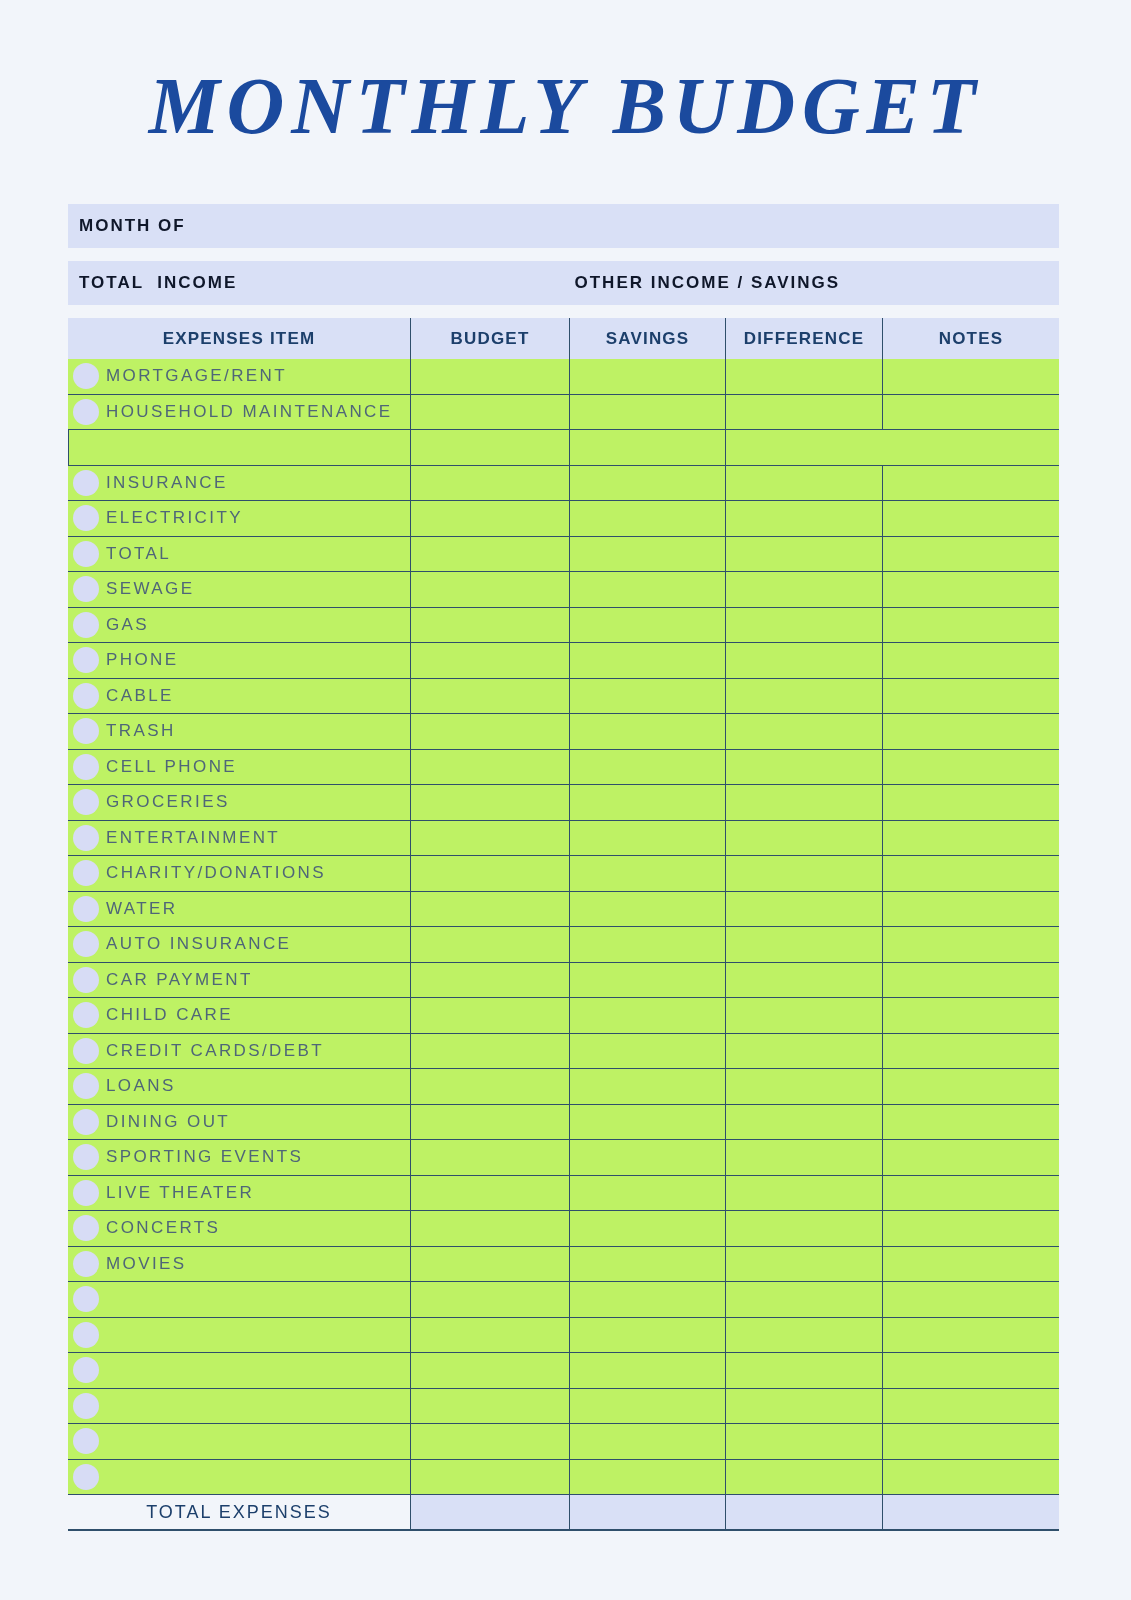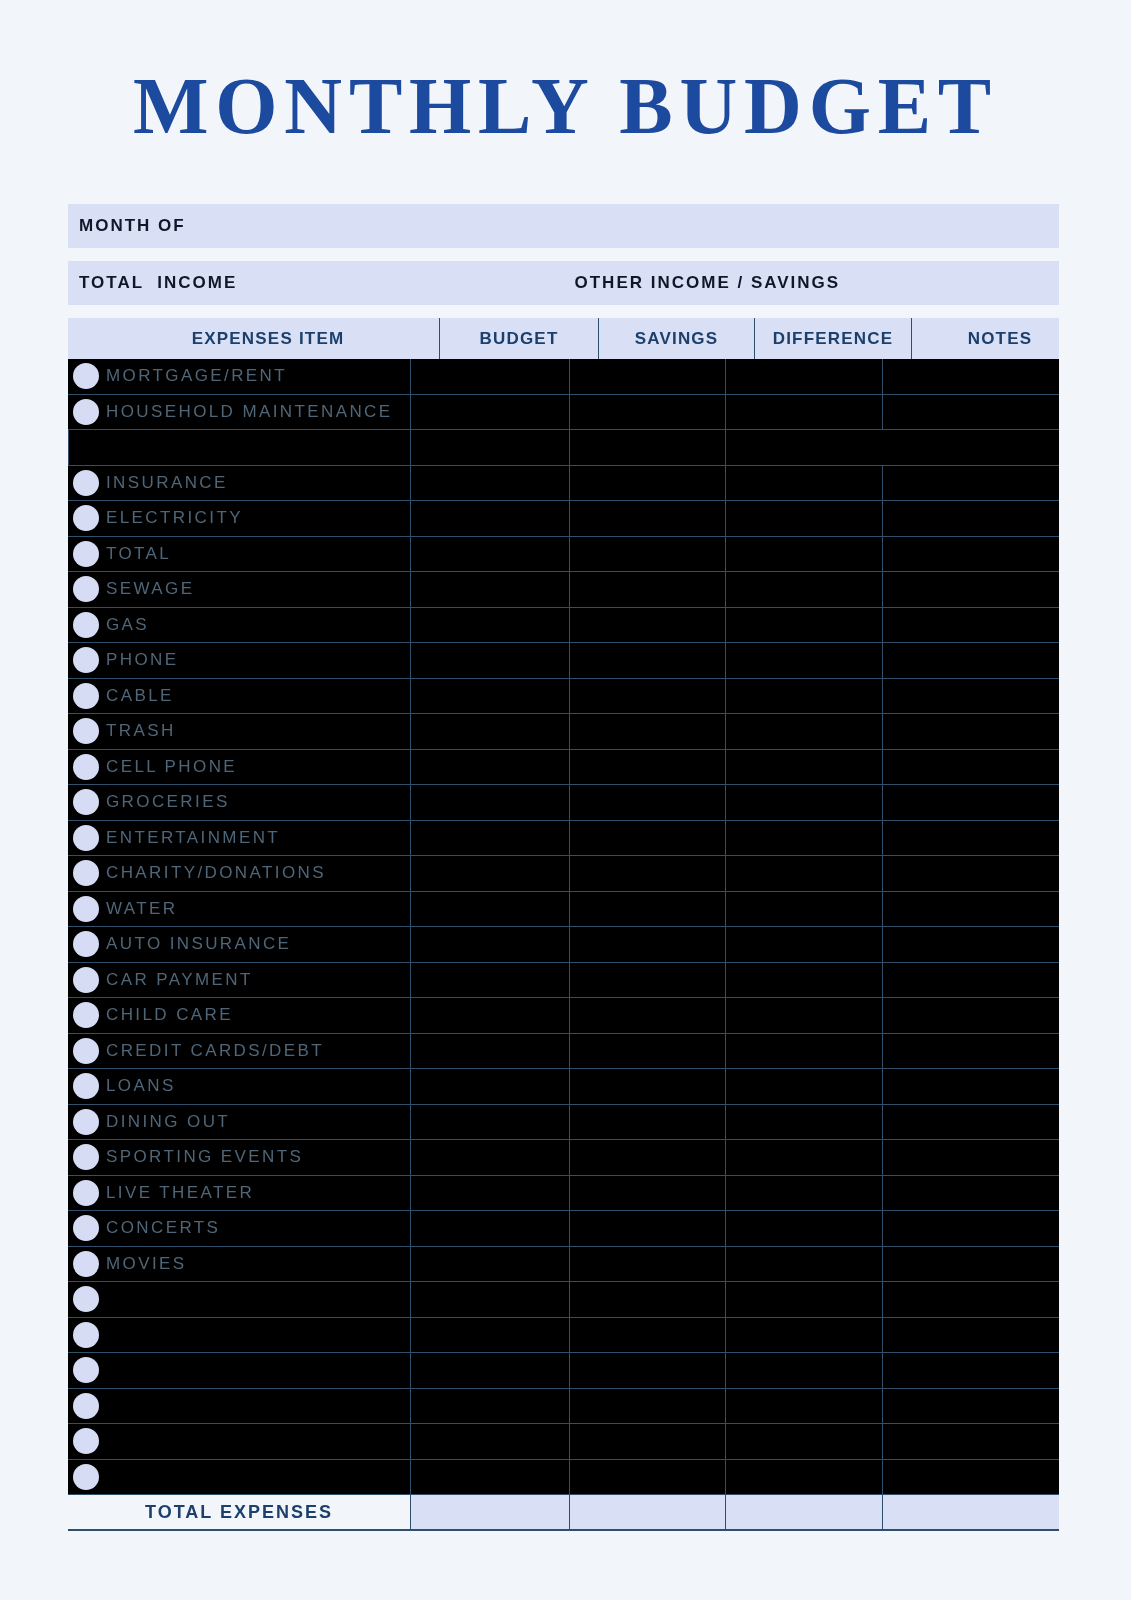--- a/index.html
+++ b/index.html
@@ -14,20 +14,21 @@
   }
   .title {
     position:absolute; top:66px; left:0; width:1131px;
     text-align:center;
     font-family:"Liberation Serif", serif;
     font-size:80px; line-height:1;
     font-weight:600;
     letter-spacing:0.085em;
     color:#1b4a9e;
     white-space:nowrap;
+    font-style:italic;
   }
   .content { position:absolute; left:68px; top:204px; width:991px; }
 
   .bar {
     background:#d9e0f6;
     height:44px;
     display:flex; align-items:center;
     padding-left:11px;
     box-sizing:border-box;
   }
@@ -43,33 +44,32 @@
 
   .table { margin-top:13px; }
   .grid-row {
     display:grid;
     grid-template-columns:342px 159px 156px 157px 177px;
     box-sizing:border-box;
   }
   .thead {
     height:41px;
     background:#d9e0f6;
-    padding-left:29px;
   }
   .th {
     display:flex; align-items:center; justify-content:center;
     color:#1c3f6b; font-weight:bold; font-size:17px; letter-spacing:1.2px;
     box-sizing:border-box;
   }
   .vline { border-left:1.5px solid #2f4f6b; }
 
   .trow {
     height:35.5px;
     border-bottom:1.5px solid #2f4f6b;
-    background:#000000;
+    background:#bef264;
   }
   .cell { box-sizing:border-box; }
   .item-cell { display:flex; align-items:center; }
   .bullet {
     width:26px; height:26px; border-radius:50%;
     background:#d7dcf5;
     margin-left:5px;
     flex:0 0 auto;
   }
   .item-label {
@@ -81,21 +81,21 @@
   }
   .total-row {
     height:36px;
     border-bottom:2px solid #2f4f6b;
     background:transparent;
   }
   .total-label-cell {
     display:flex; align-items:center; justify-content:center;
   }
   .total-label {
-    color:#1c3f6b; font-weight:bold; font-size:18px; letter-spacing:2px;
+    color:#1c3f6b; font-weight:normal; font-size:18px; letter-spacing:2px;
   }
   .filled { background:#d9e0f6; }
 </style>
 </head>
 <body>
 
 <div class="page">
 
   <div class="title">MONTHLY BUDGET</div>
 

